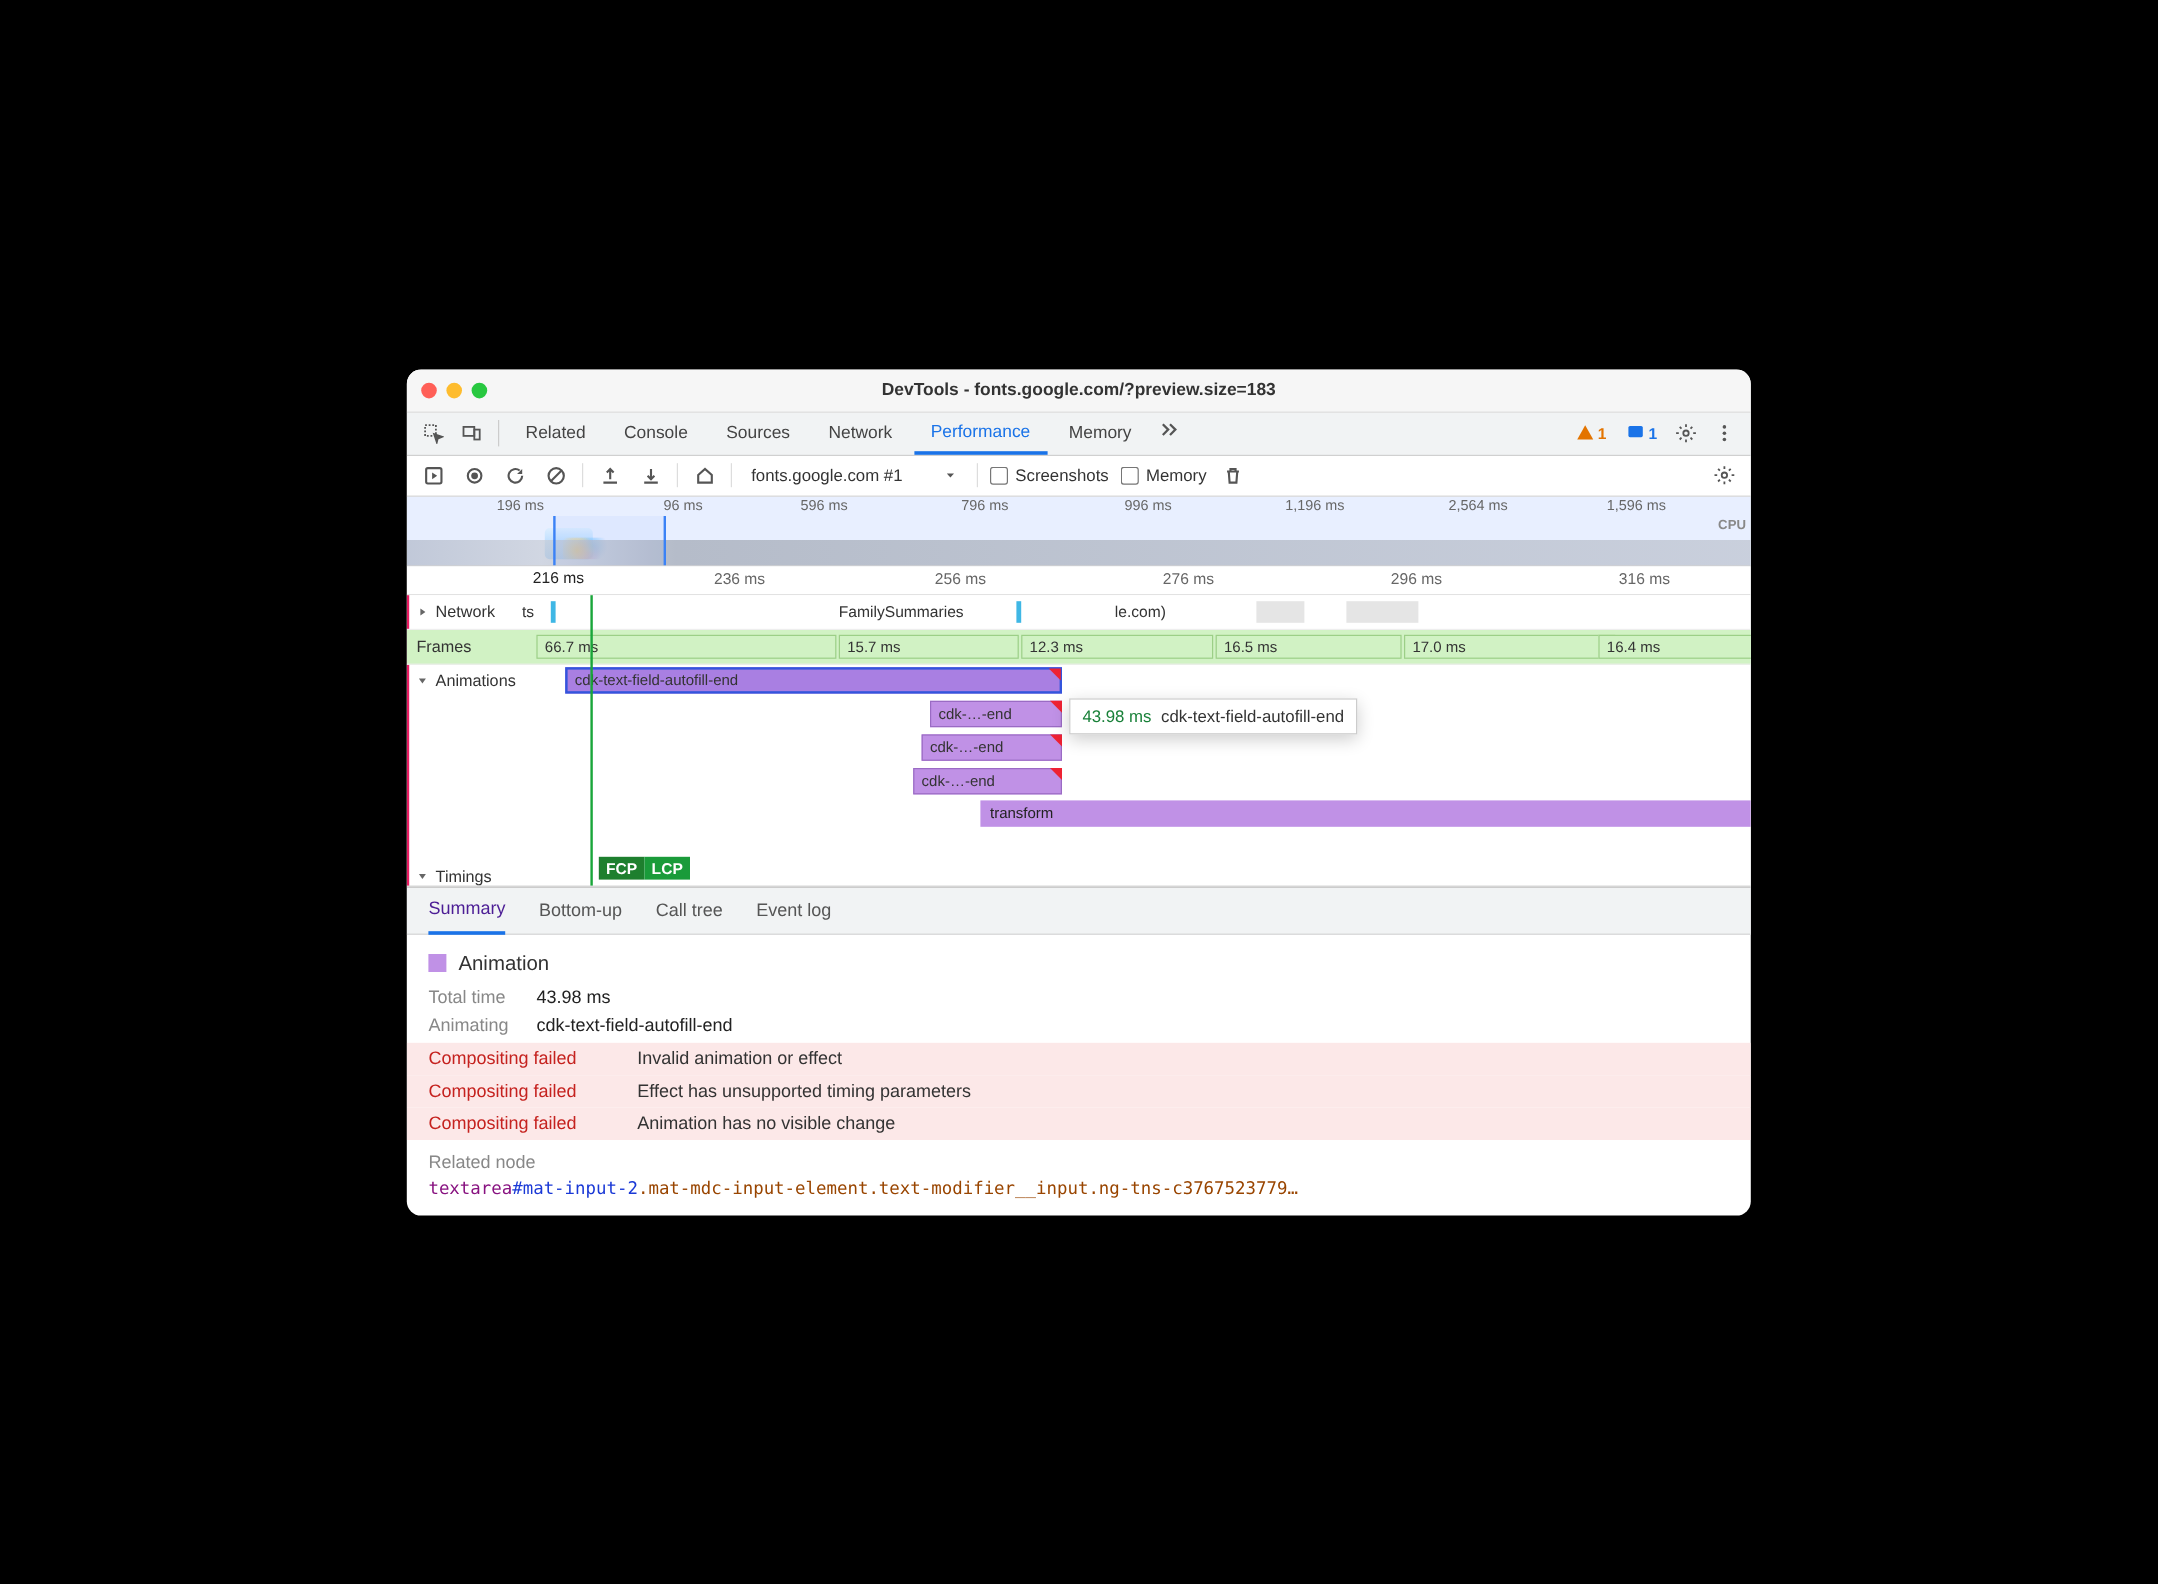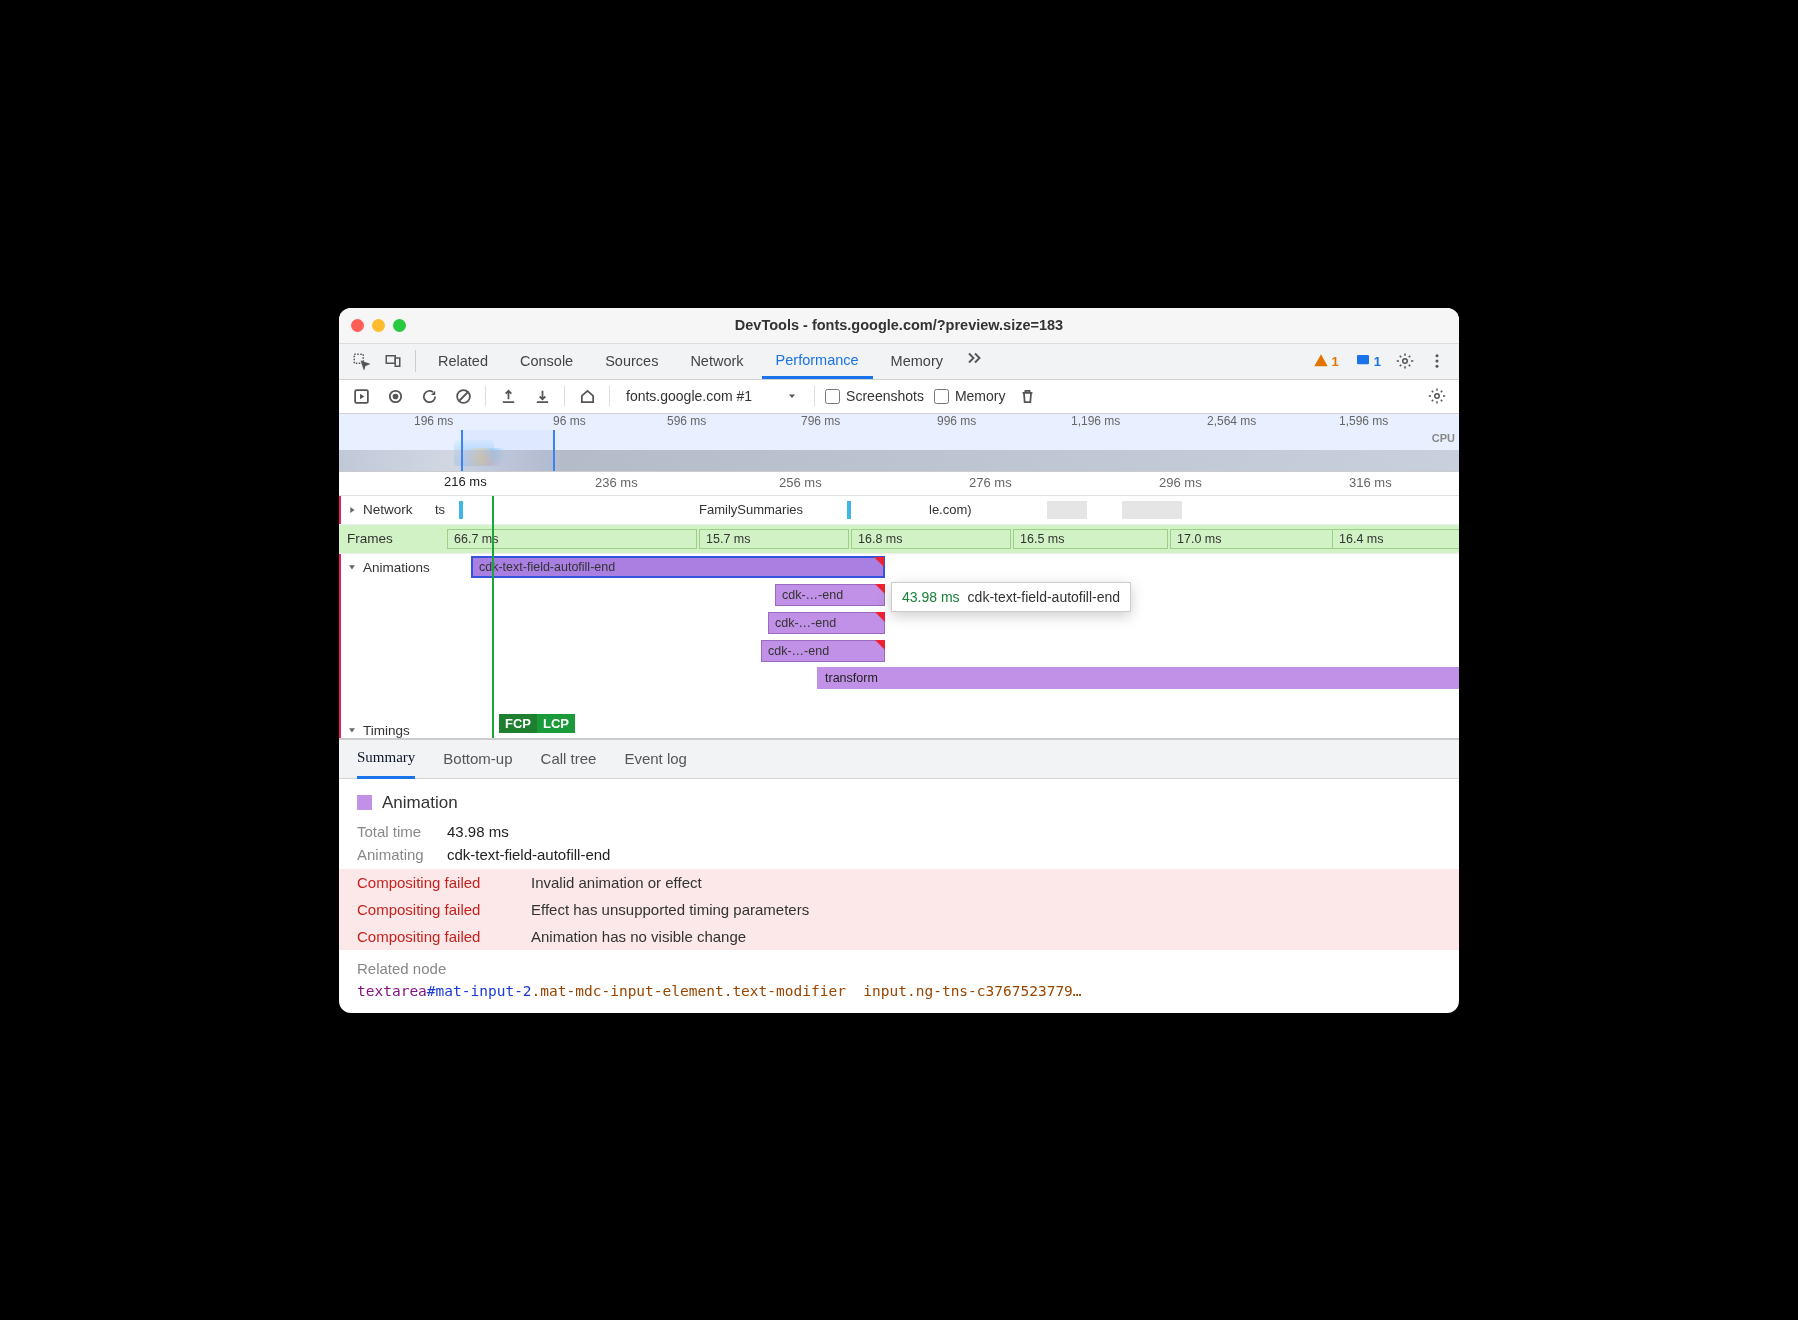--- a/index.html
+++ b/index.html
@@ -87,21 +87,21 @@
     .fcp{background:#1e7f2e;} .lcp{background:#1a9b3a;}
     .playhead{position:absolute;left:153px;top:0;bottom:0;width:2px;background:#19a63a;z-index:5;}
     .tooltip{position:absolute;background:#fff;border:1px solid #ccc;box-shadow:0 4px 14px rgba(0,0,0,.2);padding:6px 10px;font-size:14px;display:flex;gap:8px;z-index:20;}
     .tooltip .ms{color:#188038;}
     .netbar{position:absolute;height:18px;background:#e5e5e5;top:5px;}
     .netbar.blue{background:#3fb7e5;}
     .netlabel{position:absolute;top:6px;font-size:13px;color:#333;}
     
     .detail-tabs{height:40px;display:flex;align-items:center;gap:28px;padding:0 18px;border-top:1px solid #ccc;border-bottom:1px solid #d5d5d5;background:#f1f3f4;font-size:15px;}
     .detail-tabs .dtab{color:#555;height:40px;display:flex;align-items:center;}
-    .detail-tabs .dtab.active{color:#0f172a;border-bottom:3px solid #1a73e8;font-weight:500;font-family:Liberation Serif, serif;}
+    .detail-tabs .dtab.active{color:#4c1d95;border-bottom:3px solid #1a73e8;font-weight:500;}
     
     .details{padding:14px 18px;font-size:15px;color:#333;}
     .det-title{display:flex;align-items:center;gap:10px;font-size:17px;margin-bottom:10px;}
     .det-swatch{width:15px;height:15px;background:#c091e6;}
     .det-row{display:flex;margin:6px 0;}
     .det-label{color:#888;min-width:90px;}
     .det-val{color:#222;}
     .fail-row{display:flex;gap:14px;padding:5px 18px;margin:0 -18px;background:#fce8e8;}
     .fail-row .fl{color:#c5221f;width:160px;flex-shrink:0;}
     .node-code{font-family:Menlo,monospace;font-size:14.5px;white-space:nowrap;overflow:hidden;}
@@ -302,21 +302,21 @@
       </div>
     </div>
 
     <div class="trackrow frames" style="background:#d1f2c4;">
       <div class="trackhead">
           <span>Frames</span>
         </div>
       <div class="trackbody">
         <div class="bar" style="left:0;width:250px">66.7 ms</div>
         <div class="bar" style="left:252px;width:150px">15.7 ms</div>
-        <div class="bar" style="left:404px;width:160px">16.8 ms</div>
+        <div class="bar" style="left:404px;width:160px">12.3 ms</div>
         <div class="bar" style="left:566px;width:155px">16.5 ms</div>
         <div class="bar" style="left:723px;width:176px">17.0 ms</div>
         <div class="bar" style="left:885px;width:130px">16.4 ms</div>
       </div>
     </div>
 
     <div class="trackrow anim-track" style="align-items:flex-start;border:none;">
       <div class="trackhead" style="padding-top:6px;">
         <svg width="10" height="10" viewBox="0 0 24 24" fill="#666">
             <path d="M5 8 L12 18 L19 8 Z"></path>

